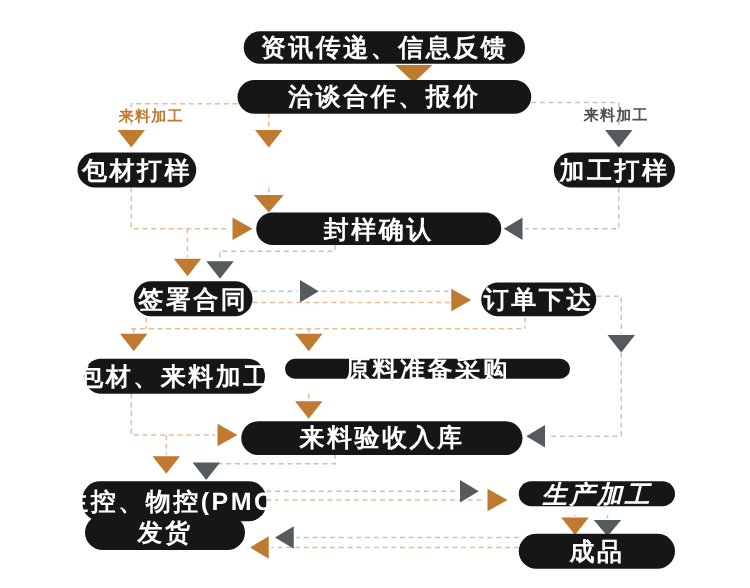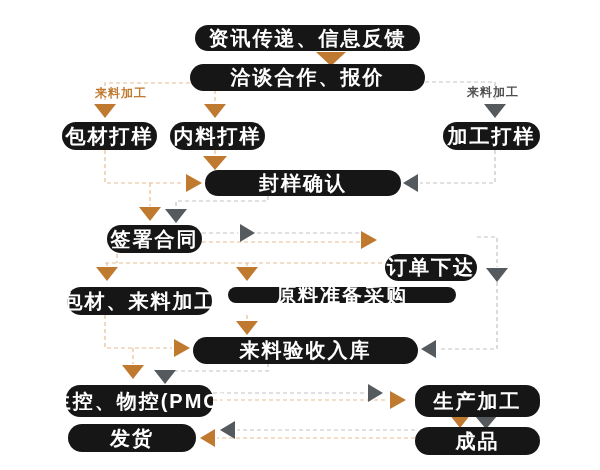--- a/index.html
+++ b/index.html
@@ -82,26 +82,25 @@
     <polygon class="tri-g" points="436,340 436,358 421,349"></polygon>
     <polygon class="tri-g" points="235,421 235,439 220,430"></polygon>
   </svg>
 
   <span class="branch-label orange" style="left:95px;top:85px;">来料加工</span>
   <span class="branch-label gray" style="left:467px;top:84px;">来料加工</span>
 
   <div class="node" style="left:195px;top:25px;width:225px;height:26px;">资讯传递、信息反馈</div>
   <div class="node" style="left:190px;top:64px;width:235px;height:27px;">洽谈合作、报价</div>
   <div class="node" style="left:62px;top:122px;width:95px;height:28px;text-align:right;">包材打样</div>
-  <div class="node" style="left:170px;top:122px;width:95px;height:28px;">内料打样</div>
   <div class="node" style="left:443px;top:122px;width:97px;height:28px;">加工打样</div>
   <div class="node" style="left:205px;top:170px;width:196px;height:26px;">封样确认</div>
   <div class="node" style="left:107px;top:225px;width:95px;height:28px;">签署合同</div>
-  <div class="node" style="left:385px;top:226px;width:92px;height:27px;margin-top:28px;">订单下达</div>
+  <div class="node" style="left:385px;top:226px;width:92px;height:27px;">订单下达</div>
   <div class="node" style="left:67px;top:287px;width:145px;height:28px;">包材、来料加工</div>
   <div class="node" style="left:228px;top:287px;width:228px;height:16px;">原料准备采购</div>
   <div class="node" style="left:193px;top:337px;width:225px;height:27px;">来料验收入库</div>
   <div class="node" style="left:66px;top:385px;width:147px;height:32px;">生控、物控(PMC)</div>
-  <div class="node" style="left:415px;top:385px;width:125px;height:32px;">生产加工</div>
-  <div class="node" style="left:68px;top:424px;width:128px;height:28px;">发货</div>
+  <div class="node" style="left:415px;top:385px;width:125px;height:20px;font-style:italic;">生产加工</div>
+  <div class="node" style="left:68px;top:412px;width:128px;height:28px;">发货</div>
   <div class="node" style="left:415px;top:427px;width:125px;height:28px;">成品</div>
 
 </div>
 
 </body></html>

